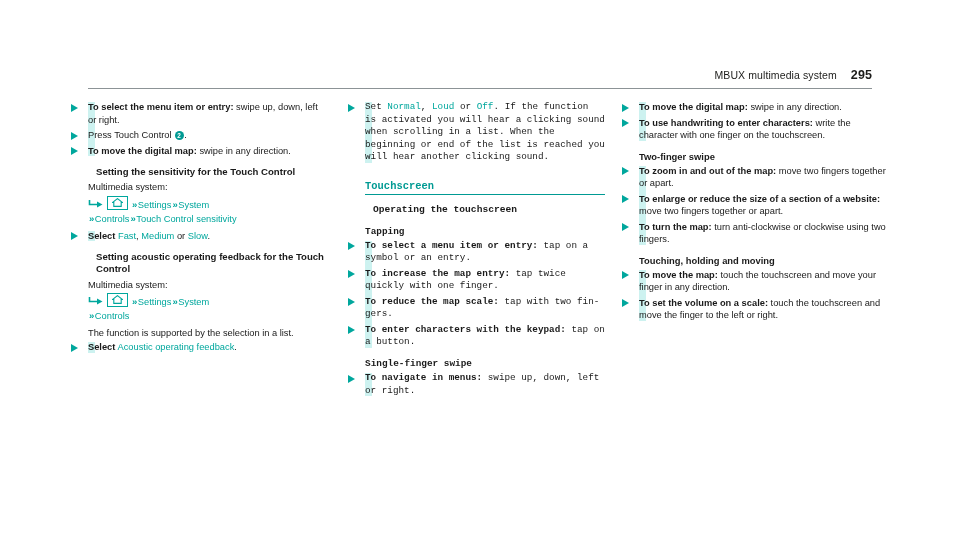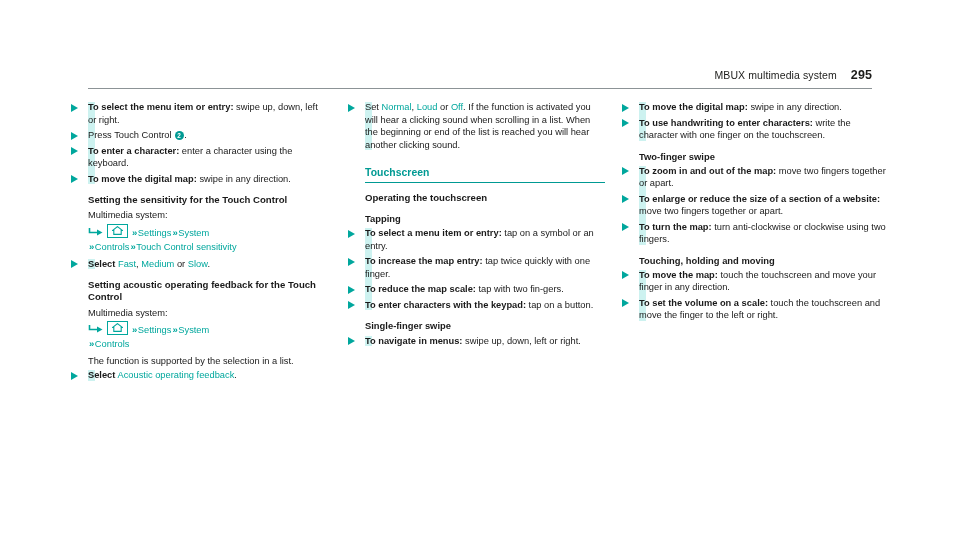--- a/index.html
+++ b/index.html
@@ -58,42 +58,42 @@
     height: 390px;
   }
   .col {
     position: absolute;
     top: 0;
     width: 240px;
     font-size: 9.3px;
     line-height: 12.6px;
   }
   .col-1 { left: 0px; }
-  .col-2 { left: 277px; }
+  .col-2 { left: 277px; font-family: Liberation Mono, monospace; }
   .col-3 { left: 551px; width: 248px; }
 
   
   .h-section {
     color: #009a93;
     font-size: 10.4px;
     font-weight: bold;
     padding-bottom: 2px;
     margin-bottom: 0px;
     letter-spacing: 0.05px;
   }
   .h-section-rule {
     height: 1.4px;
     background: #009a93;
     margin-bottom: 9px;
   }
   .h-2 {
     font-size: 9.6px;
     font-weight: bold;
     color: #1a1a1a;
-    margin: 9px 0 3px 0;
+    margin: 9px 0 3px 8px;
     line-height: 12.2px;
   }
   .h-2.first { margin-top: 0; }
   .h-3 {
     font-size: 9.4px;
     font-weight: bold;
     color: #1a1a1a;
     margin: 9px 0 2px 0;
     line-height: 12.2px;
   }
@@ -214,24 +214,20 @@
     <div class="col col-1">
 
       <div class="blist">
         <div class="bitem">
           <span class="tri"></span>
           <span class="bold">To select the menu item or entry:</span><span> swipe up, down, left or right.</span>
         </div>
         <div class="bitem">
           <span class="tri"></span>
           <span>Press Touch Control </span><span class="badge">2</span><span>.</span>
-        </div>
-        <div class="bitem">
-          <span class="tri"></span>
-          <span class="bold">To enter a character:</span><span> enter a character using the keyboard.</span>
         </div>
         <div class="bitem">
           <span class="tri"></span>
           <span class="bold">To move the digital map:</span><span> swipe in any direction.</span>
         </div>
       </div>
 
       <div class="h-2">Setting the sensitivity for the Touch Control</div>
       <div class="plain">Multimedia system:</div>
 

